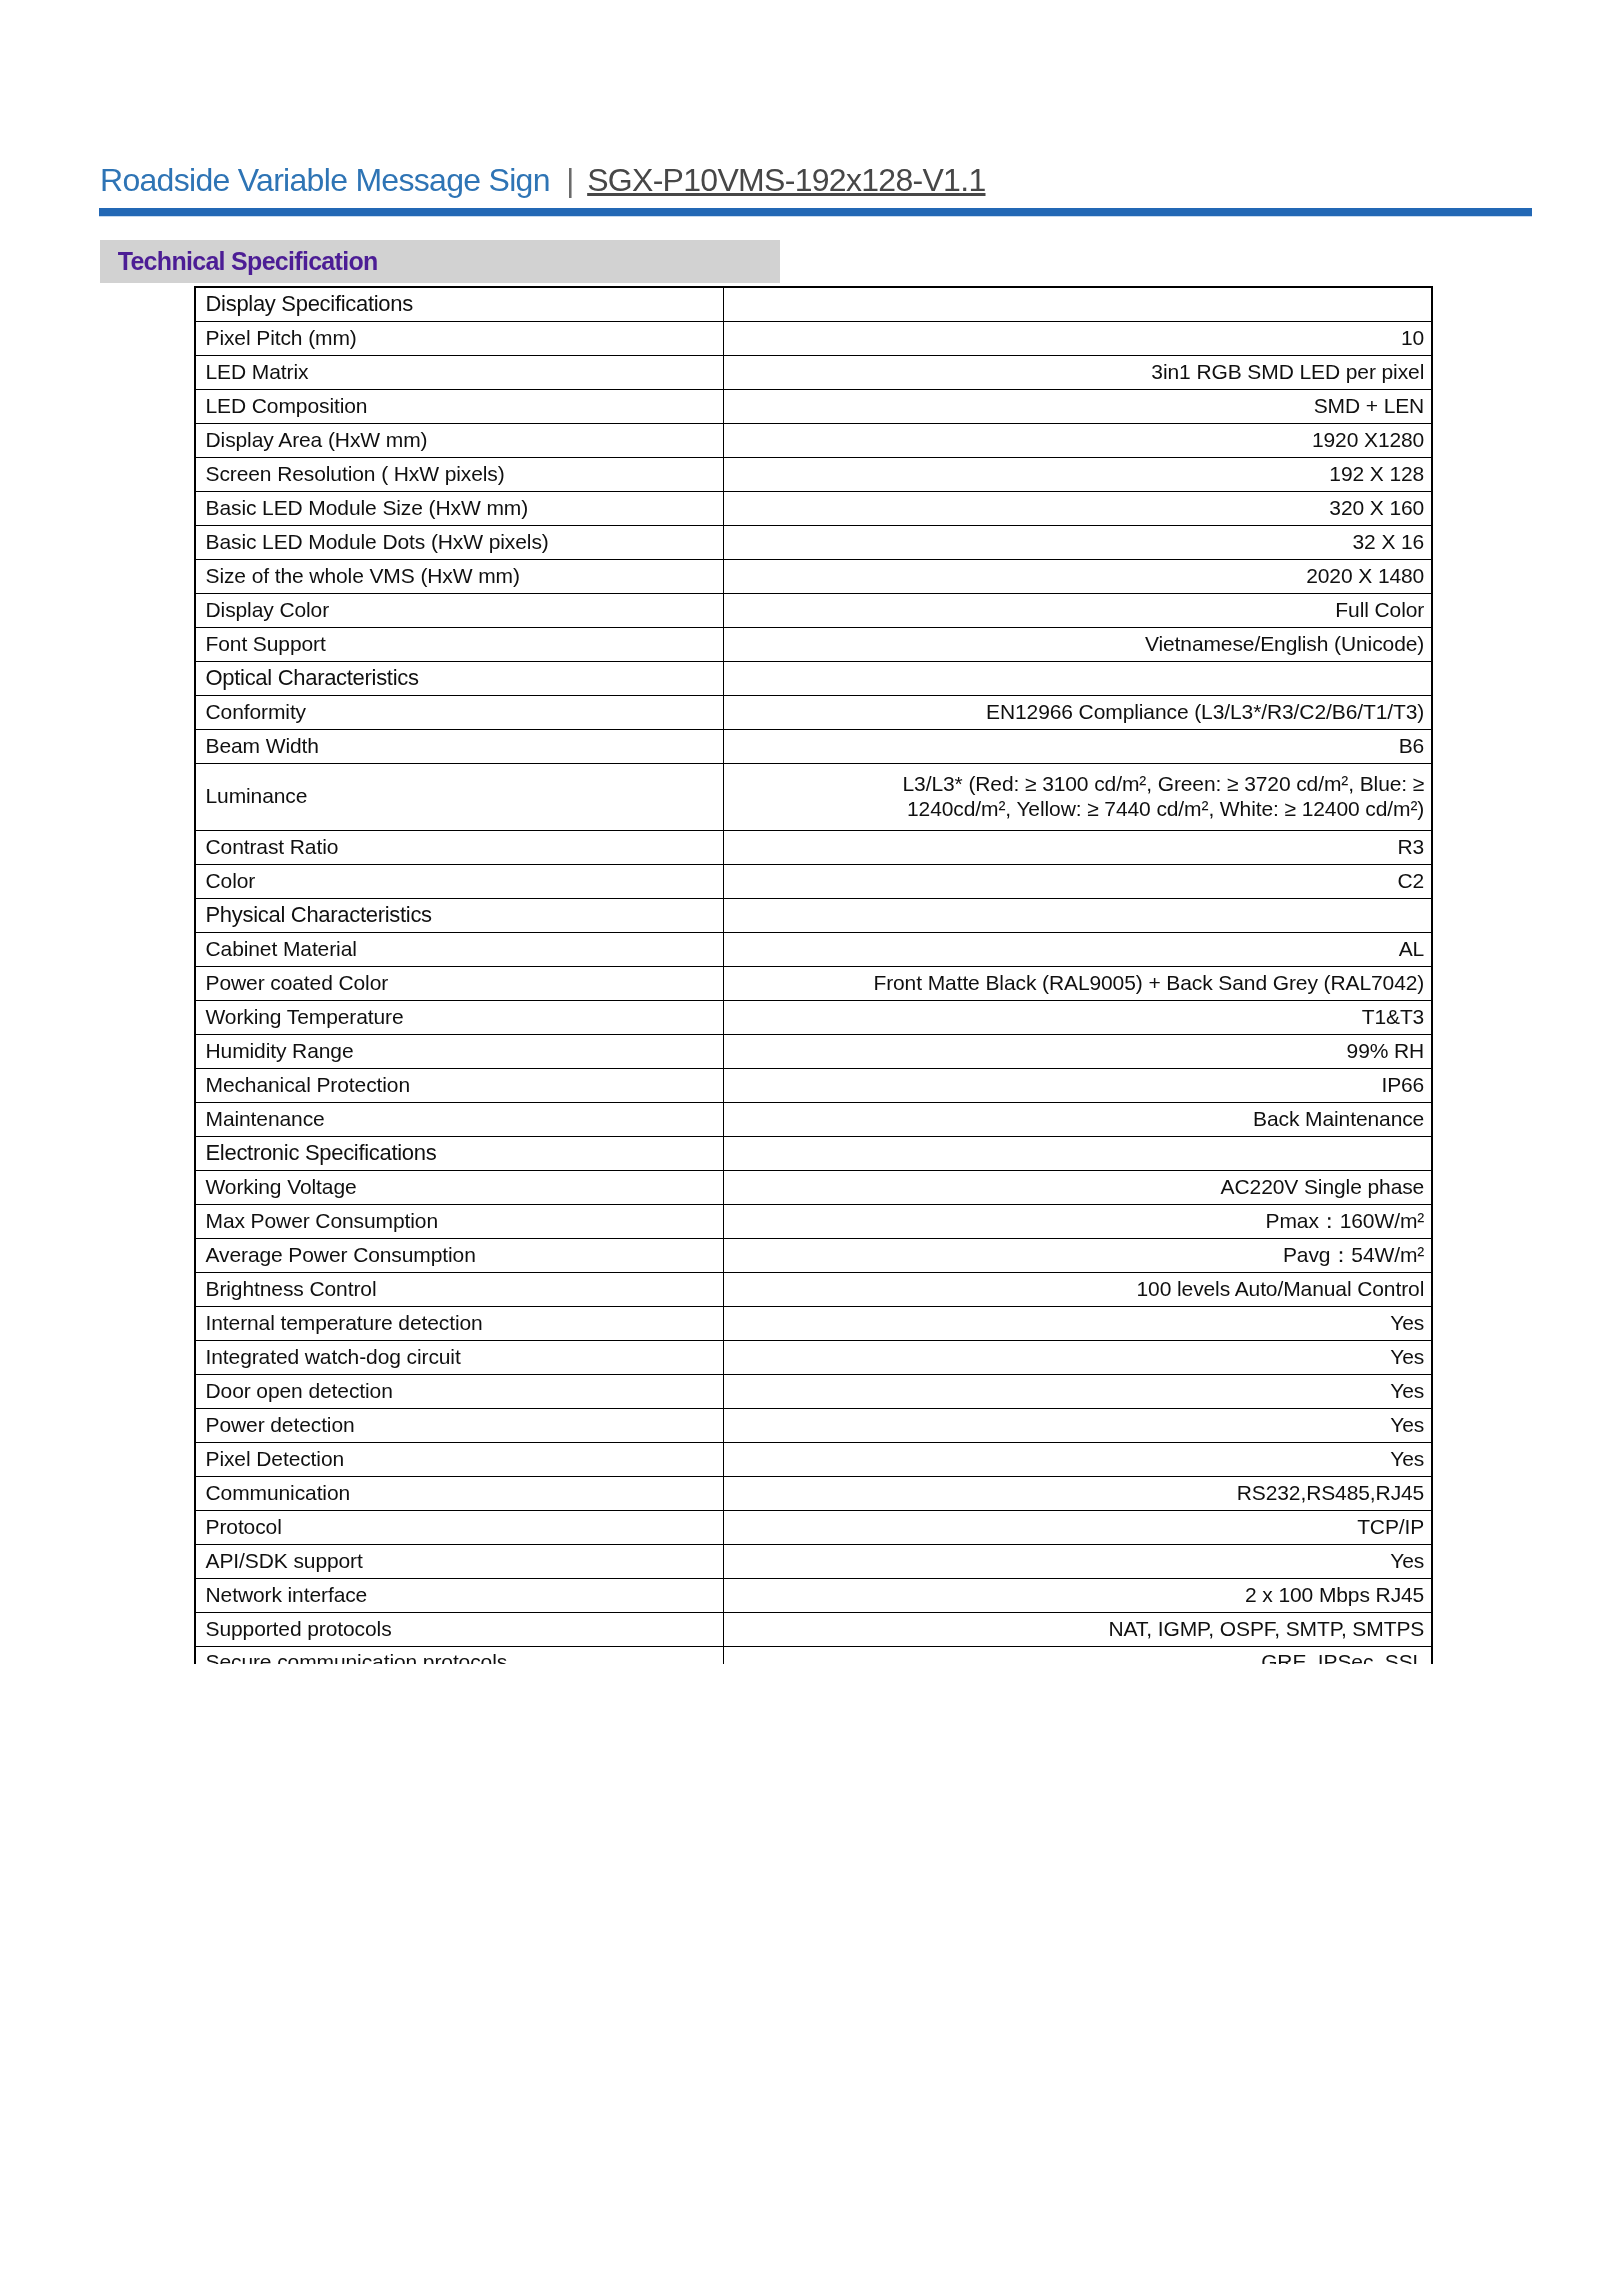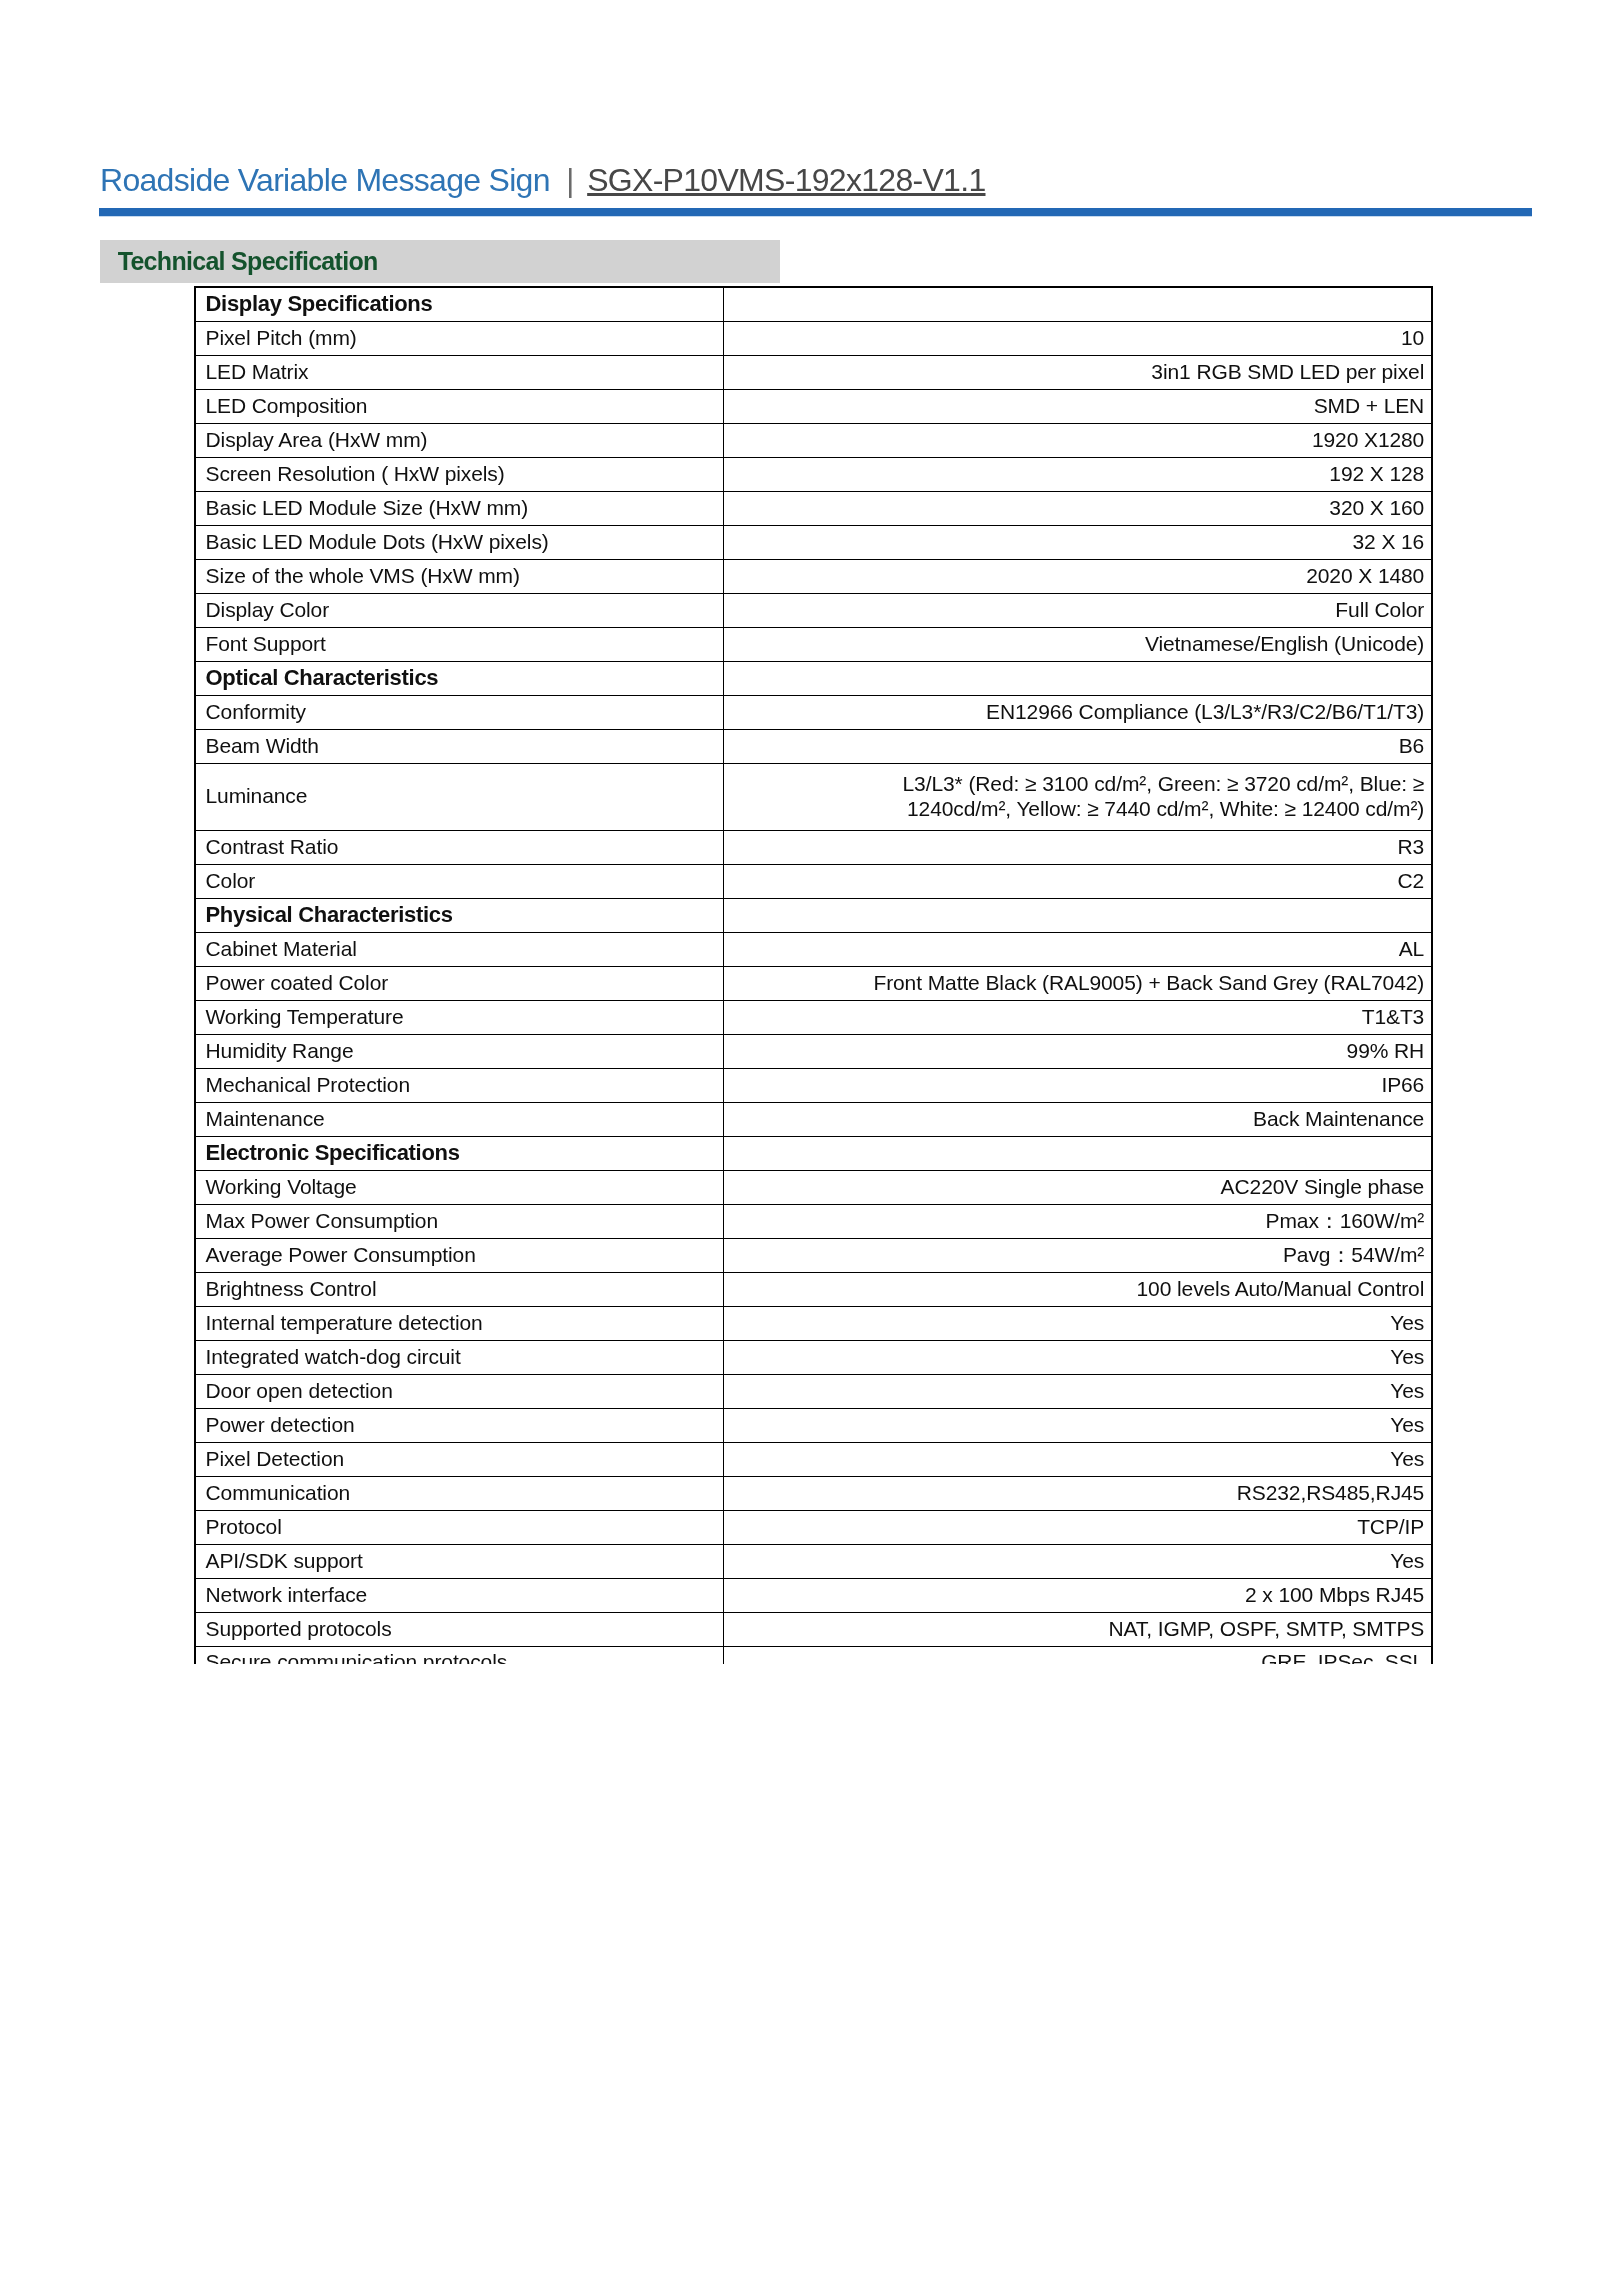--- a/index.html
+++ b/index.html
@@ -46,21 +46,21 @@
     top: 240px;
     width: 680px;
     height: 43px;
     background: #D2D2D2;
     display: flex;
     align-items: center;
   }
   .section-box .section-text {
     font-weight: bold;
     font-size: 25px;
-    color: #14532d;
+    color: #4c1d95;
     padding-left: 17.7px;
     letter-spacing: -0.7px;
   }
 
   
   .spec-table {
     position: absolute;
     left: 194px;
     top: 286px;
     width: 1239px;
@@ -76,21 +76,21 @@
     white-space: pre-wrap;
     line-height: 1.18;
     letter-spacing: -0.1px;
     overflow: hidden;
   }
   .spec-table tr        { height: 34px; }
   .spec-table tr.tall   { height: 67px; }
   .spec-table td.label  { width: 511px; padding: 0 6.8px 0 9.5px; }
   .spec-table td.value  { padding: 0 6.8px 0 8.9px; text-align: right; }
   .spec-table tr.section td.label {
-    font-weight: bold;
+    font-weight: normal;
     font-size: 22px;
     letter-spacing: -0.3px;
   }
 
   
   .footer-rule {
     position: absolute;
     left: 0;
     top: 2119px;
     width: 1623px;

